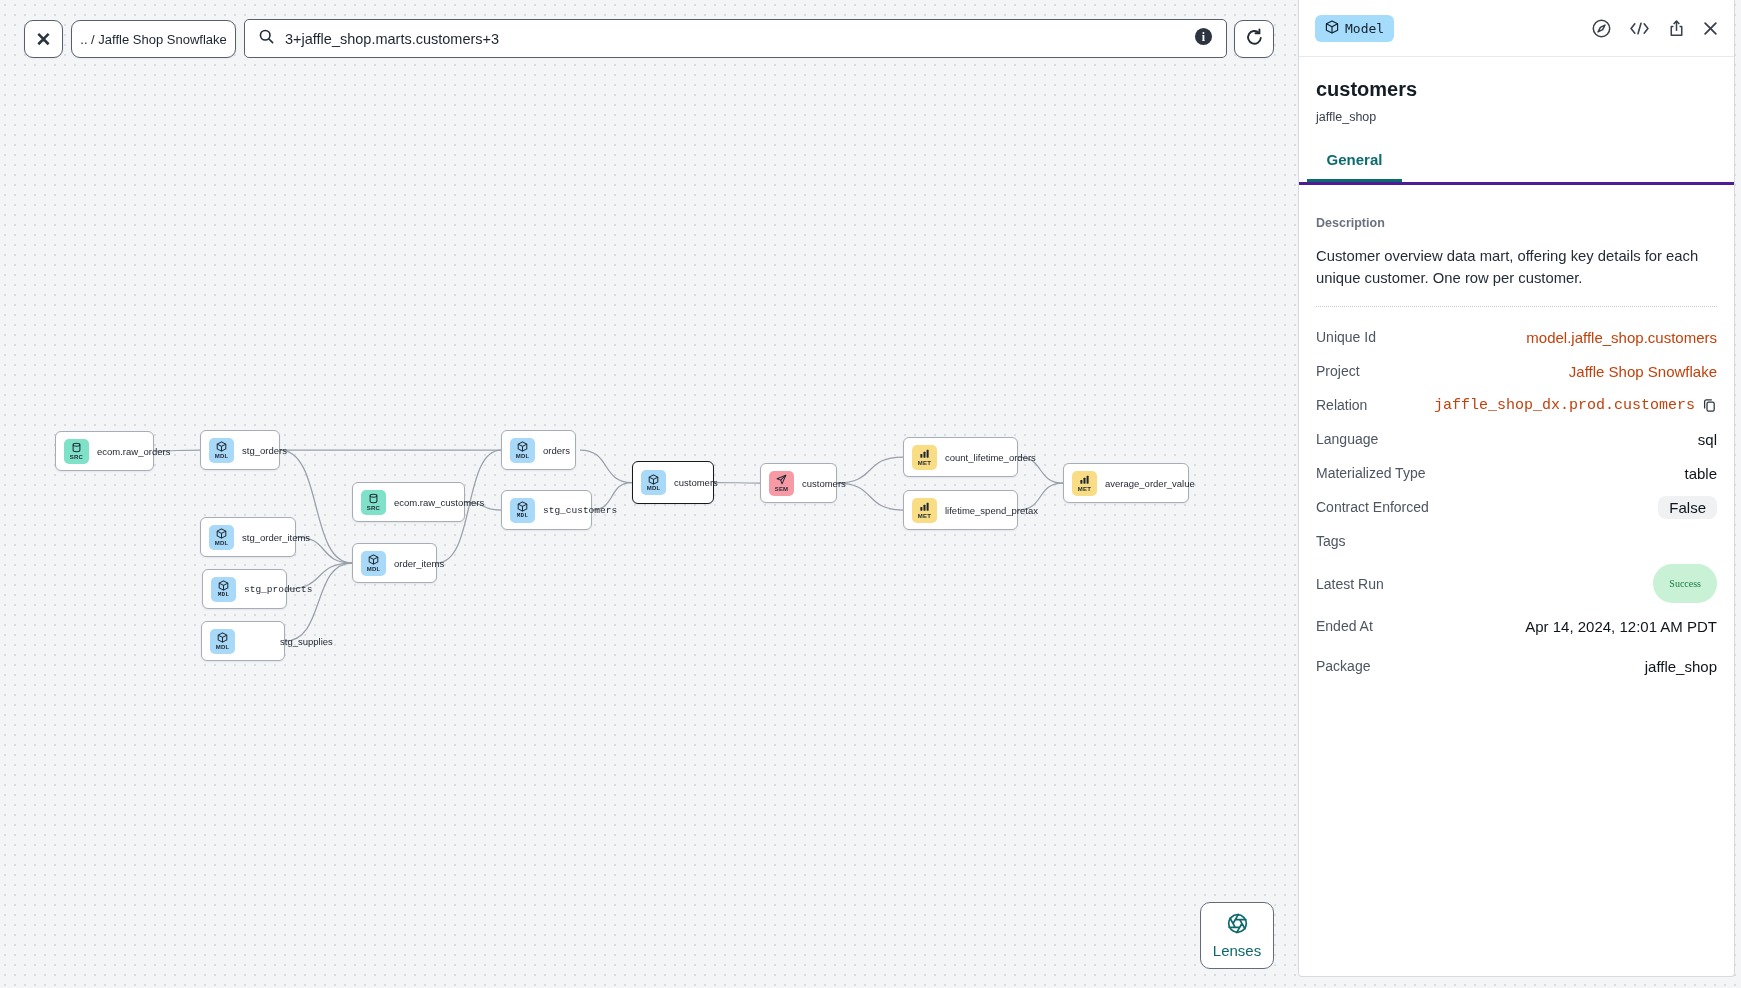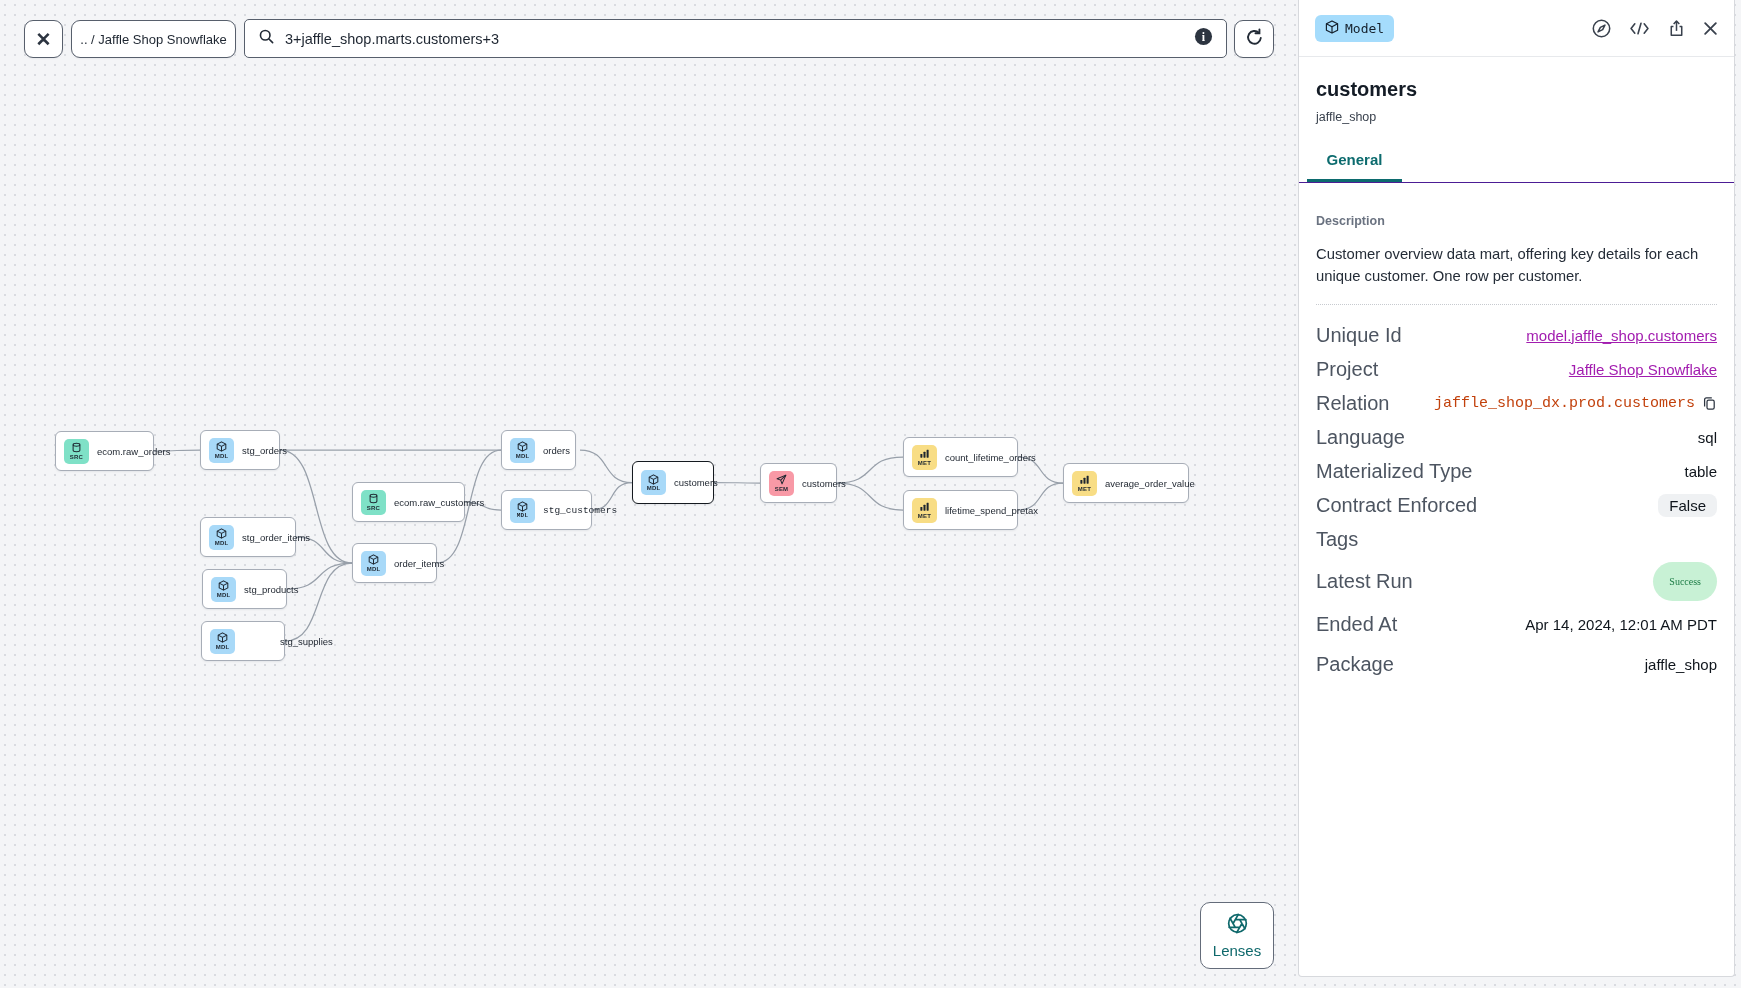--- a/index.html
+++ b/index.html
@@ -76,36 +76,36 @@
     background: #a5dcfc; border-radius: 6px; padding: 5px 10px;
     font-family: "DejaVu Sans Mono", monospace; font-size: 13px; color: #14202c;
   }
   .header-actions { display: flex; align-items: center; gap: 17px; }
   .header-actions .hicon { cursor: pointer; display: flex; align-items: center; }
 
   .title-block { padding: 21px 17px 0 17px; }
   #panel-title { font-size: 20px; font-weight: 700; color: #141c26; }
   #panel-subtitle { font-size: 12.5px; color: #39414d; margin-top: 9px; }
 
-  .tabs-row { margin-top: 27px; border-bottom: 1px solid #4c1d95; padding-left: 8px; }
+  .tabs-row { margin-top: 27px; border-bottom: 3px solid #4c1d95; padding-left: 8px; }
   .tab {
     display: inline-block; width: 95px; text-align: center;
     color: #0c6b6e; font-weight: 700; font-size: 15px;
     padding-bottom: 11px; border-bottom: 3px solid #0c6b6e; cursor: pointer;
   }
 
   .panel-body { padding: 0 17px; }
   .section-label { margin-top: 31px; font-size: 12.5px; font-weight: 700; color: #6a7280; }
   #description-text { margin-top: 15px; font-size: 14.8px; line-height: 1.5; color: #242c37; }
   .dotted-divider { margin: 17px 0 13px 0; border-top: 1.5px dotted #c7cacf; }
 
   .field-row { display: flex; align-items: center; justify-content: space-between; min-height: 34px; }
-  .field-row .flabel { font-size: 20px; color: #4d5561; }
+  .field-row .flabel { font-size: 14px; color: #4d5561; }
   .field-row .fvalue { font-size: 15px; color: #0f151c; display: flex; align-items: center; gap: 7px; }
-  .fvalue a { color: #a21caf; text-decoration: underline; cursor: pointer; }
+  .fvalue a { color: #c2410c; cursor: pointer; }
   .fvalue .teal { color: #c2410c; font-family: Liberation Mono, monospace; }
   .badge-gray { background: #eff1f3; padding: 3px 11px; border-radius: 8px; }
   .pill-green {
     background: #c8f1d5; color: #1b7b44; border-radius: 999px;
     padding: 14px 16px; font-size: 10px; font-family: Liberation Serif, serif;
   }
   .row-lift { margin-top: 6px; }
   .copy-btn { cursor: pointer; display: flex; align-items: center; }
 </style>
 </head>
@@ -164,21 +164,21 @@
       <span class="nicon mdl">
         <svg viewBox="0 0 12 12" width="11" height="11" fill="none" stroke="#1d2630" stroke-width="1.1" stroke-linejoin="round">
           <path d="M6,0.9 L10.7,3.4 V8.6 L6,11.1 L1.3,8.6 V3.4 Z"></path>
           <path d="M1.3,3.4 L6,5.9 L10.7,3.4"></path>
           <path d="M6,5.9 V11.1"></path>
         </svg>
         <span class="ktxt">MDL</span>
       </span>
       <span class="nlabel">stg_order_items</span>
     </div>
-    <div class="gnode" style="left: 202px; top: 569px; width: 85px; height: 40px;">
+    <div class="gnode" style="left: 202px; top: 569px; width: 85px; height: 40px; font-family: Liberation Mono, monospace;">
       <span class="nicon mdl">
         <svg viewBox="0 0 12 12" width="11" height="11" fill="none" stroke="#1d2630" stroke-width="1.1" stroke-linejoin="round">
           <path d="M6,0.9 L10.7,3.4 V8.6 L6,11.1 L1.3,8.6 V3.4 Z"></path>
           <path d="M1.3,3.4 L6,5.9 L10.7,3.4"></path>
           <path d="M6,5.9 V11.1"></path>
         </svg>
         <span class="ktxt">MDL</span>
       </span>
       <span class="nlabel">stg_products</span>
     </div>

